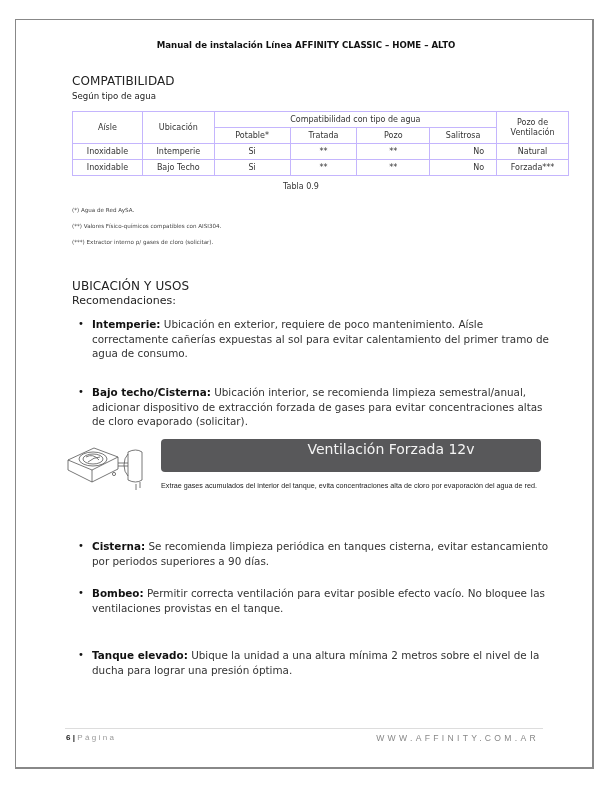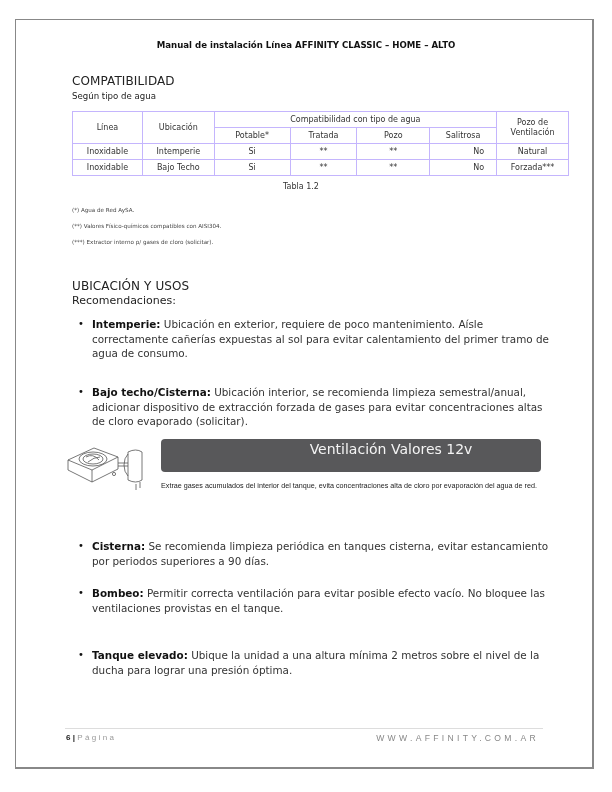--- a/index.html
+++ b/index.html
@@ -56,21 +56,21 @@
     <col style="width:70px">
       <col style="width:72px">
       <col style="width:76px">
       <col style="width:67px">
       <col style="width:73px">
       <col style="width:67px">
       <col style="width:72px">
   </colgroup>
   <tbody>
       <tr>
-    <th rowspan="2">Línea</th>
+    <th rowspan="2">Aísle</th>
     <th rowspan="2">Ubicación</th>
     <th colspan="4">Compatibilidad con tipo de agua</th>
     <th rowspan="2" style="line-height:10px;padding:0 2px;">Pozo de Ventilación</th>
   </tr>
   <tr>
     <th>Potable*</th>
     <th>Tratada</th>
     <th>Pozo</th>
     <th>Salitrosa</th>
   </tr>
@@ -87,21 +87,21 @@
     <td>Inoxidable</td>
     <td>Bajo Techo</td>
     <td>Si</td>
     <td>**</td>
     <td>**</td>
     <td style="text-align:right;padding-right:12px;">No</td>
     <td>Forzada***</td>
   </tr>
 </tbody>
   </table>
-<div class="table-caption">Tabla 1.2</div>
+<div class="table-caption">Tabla 0.9</div>
 
 <div class="footnote" style="top:207px;">(*) Agua de Red AySA.</div>
 <div class="footnote" style="top:223px;">(**) Valores Físico-químicos compatibles con AISI304.</div>
 <div class="footnote" style="top:239px;">(***) Extractor interno p/ gases de cloro (solicitar).</div>
 
 <div class="section-title" style="top:279px;">UBICACIÓN Y USOS</div>
 <div class="section-sub big" style="top:294px;">Recomendaciones:</div>
 
 <div class="rec" style="top:317px;">
   <span class="bullet">•</span>
@@ -123,21 +123,21 @@
     <path d="M20 17 Q27 13 33 20 M22 22 Q28 17 34 17"></path>
     <circle cx="48" cy="34" r="1.6"></circle>
     <path d="M52 23 L62 23 M52 26 L62 26"></path>
     <path d="M62 12 Q70 8 76 12 L76 40 Q70 44 62 40 Z"></path>
     <path d="M62 14 Q58 18 58 25 Q58 32 62 36"></path>
     <path d="M70 44 L70 50 M74 42 L74 48"></path>
   </g>
 </svg>
 
 <div class="banner">
-  <span class="banner-title">Ventilación Valores 12v</span>
+  <span class="banner-title">Ventilación Forzada 12v</span>
 </div>
 <div class="banner-desc">Extrae gases acumulados del interior del tanque, evita concentraciones  alta de cloro por evaporación del agua de red.</div>
 
 <div class="rec" style="top:539px;">
   <span class="bullet">•</span>
   <b>Cisterna:</b><span> Se recomienda limpieza periódica en tanques cisterna, evitar estancamiento por periodos superiores a 90 días.</span>
 </div>
 
 <div class="rec" style="top:586px;">
   <span class="bullet">•</span>

